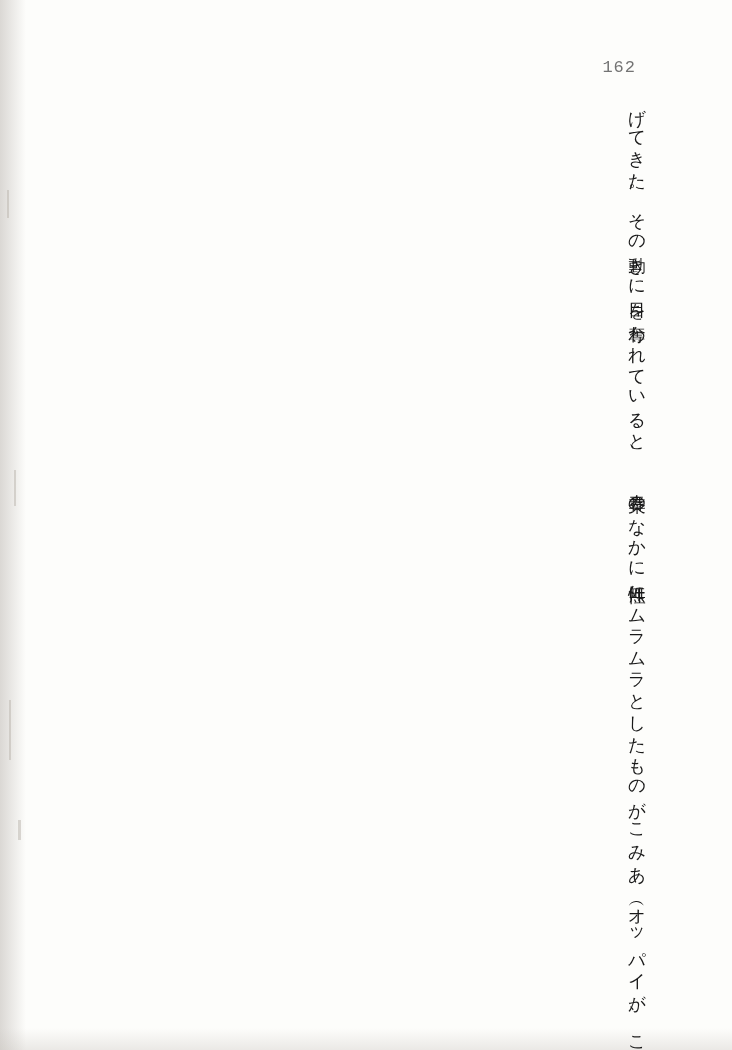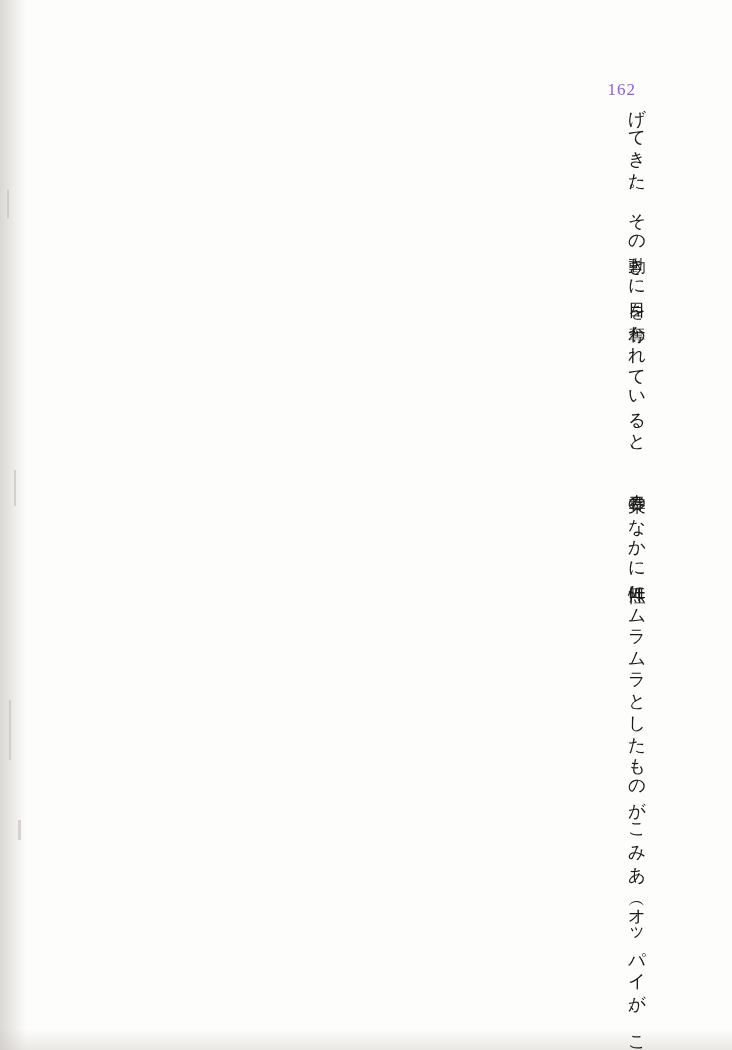--- a/index.html
+++ b/index.html
@@ -45,23 +45,22 @@
     opacity: .5;
     pointer-events: none;
   }
 
   .page-number {
     position: absolute;
     top: 58px;
     right: 96px;
     font-size: 17px;
     letter-spacing: 1px;
-    color: #8b5cf6;
-    font-family: Liberation Serif, serif;
-    margin-top: 22px;
+    color: #737373;
+    font-family: Liberation Mono, monospace;
   }
 
   .text-block {
     position: absolute;
     top: 96px;
     right: 78px;
     height: 880px;
     width: 600px;
     writing-mode: vertical-rl;
     text-orientation: upright;

